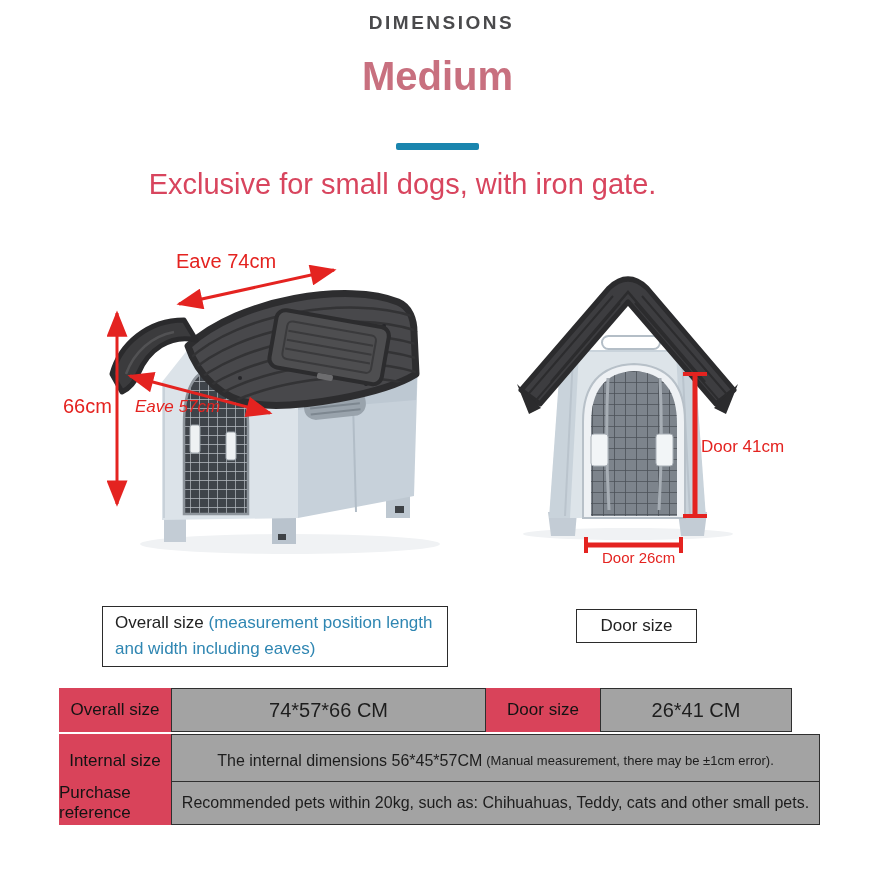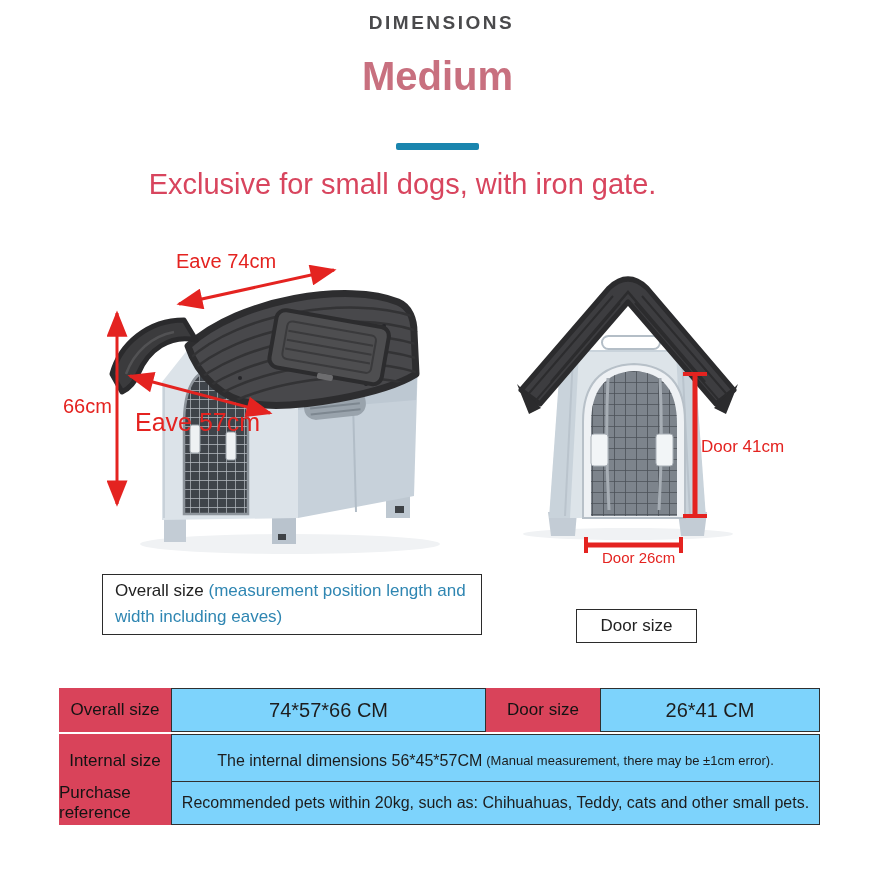--- a/index.html
+++ b/index.html
@@ -26,47 +26,47 @@
     top:168px;left:0;width:805px;text-align:center;
     font-size:29px;color:#d8455e;
   }
 
   
   .house-svg{z-index:1;}
   .anno-svg{left:0;top:0;width:875px;height:875px;z-index:2;pointer-events:none;}
   .anno-label{z-index:3;color:#e42320;white-space:nowrap;}
   .lab-eave74{left:176px;top:250px;font-size:20px;}
   .lab-66{left:63px;top:395px;font-size:20px;}
-  .lab-eave57{left:135px;top:408px;font-size:25px;}
+  .lab-eave57{left:135px;top:397px;font-size:17px;font-style:italic;}
   .lab-door41{left:701px;top:437px;font-size:17px;}
   .lab-door26{left:602px;top:549px;font-size:15px;}
 
   
   .callout{
     border:1px solid #2b2b2b;background:#fff;color:#222;
     font-size:17px;line-height:26px;box-sizing:border-box;
   }
-  .callout-overall{left:102px;top:574px;width:380px;padding:3px 12px 4px 12px;}
+  .callout-overall{left:102px;top:606px;width:346px;padding:3px 12px 4px 12px;}
   .callout-overall .note{color:#2f86b2;}
   .callout-door{
     left:576px;top:609px;width:121px;height:34px;
     display:flex;align-items:center;justify-content:center;
   }
 
   
   .tcell{box-sizing:border-box;display:flex;align-items:center;justify-content:center;}
   .tred{background:#d9435a;color:#131313;}
-  .twhite{background:#7dd3fc;border:1px solid #2f2f2f;color:#1d1d1d;}
+  .twhite{background:#a3a3a3;border:1px solid #2f2f2f;color:#1d1d1d;}
   .r1{top:688px;height:44px;}
   .r2{top:734px;height:53px;}
   .r3{top:781px;height:44px;}
   .c-l1{left:59px;width:112px;font-size:17px;}
   .c-v1{left:171px;width:315px;font-size:20px;}
   .c-l2{left:486px;width:114px;font-size:17px;}
-  .c-v2{left:600px;width:220px;font-size:20px;}
+  .c-v2{left:600px;width:192px;font-size:20px;}
   .c-wide{left:171px;width:649px;}
   .r2 .small-note{font-size:13px;margin-left:4px;}
 </style>
 </head>
 <body>
 
 <div class="abs kicker">DIMENSIONS</div>
 <div class="abs title">Medium</div>
 <div class="abs divider"></div>
 <div class="abs subtitle">Exclusive for small dogs, with iron gate.</div>

